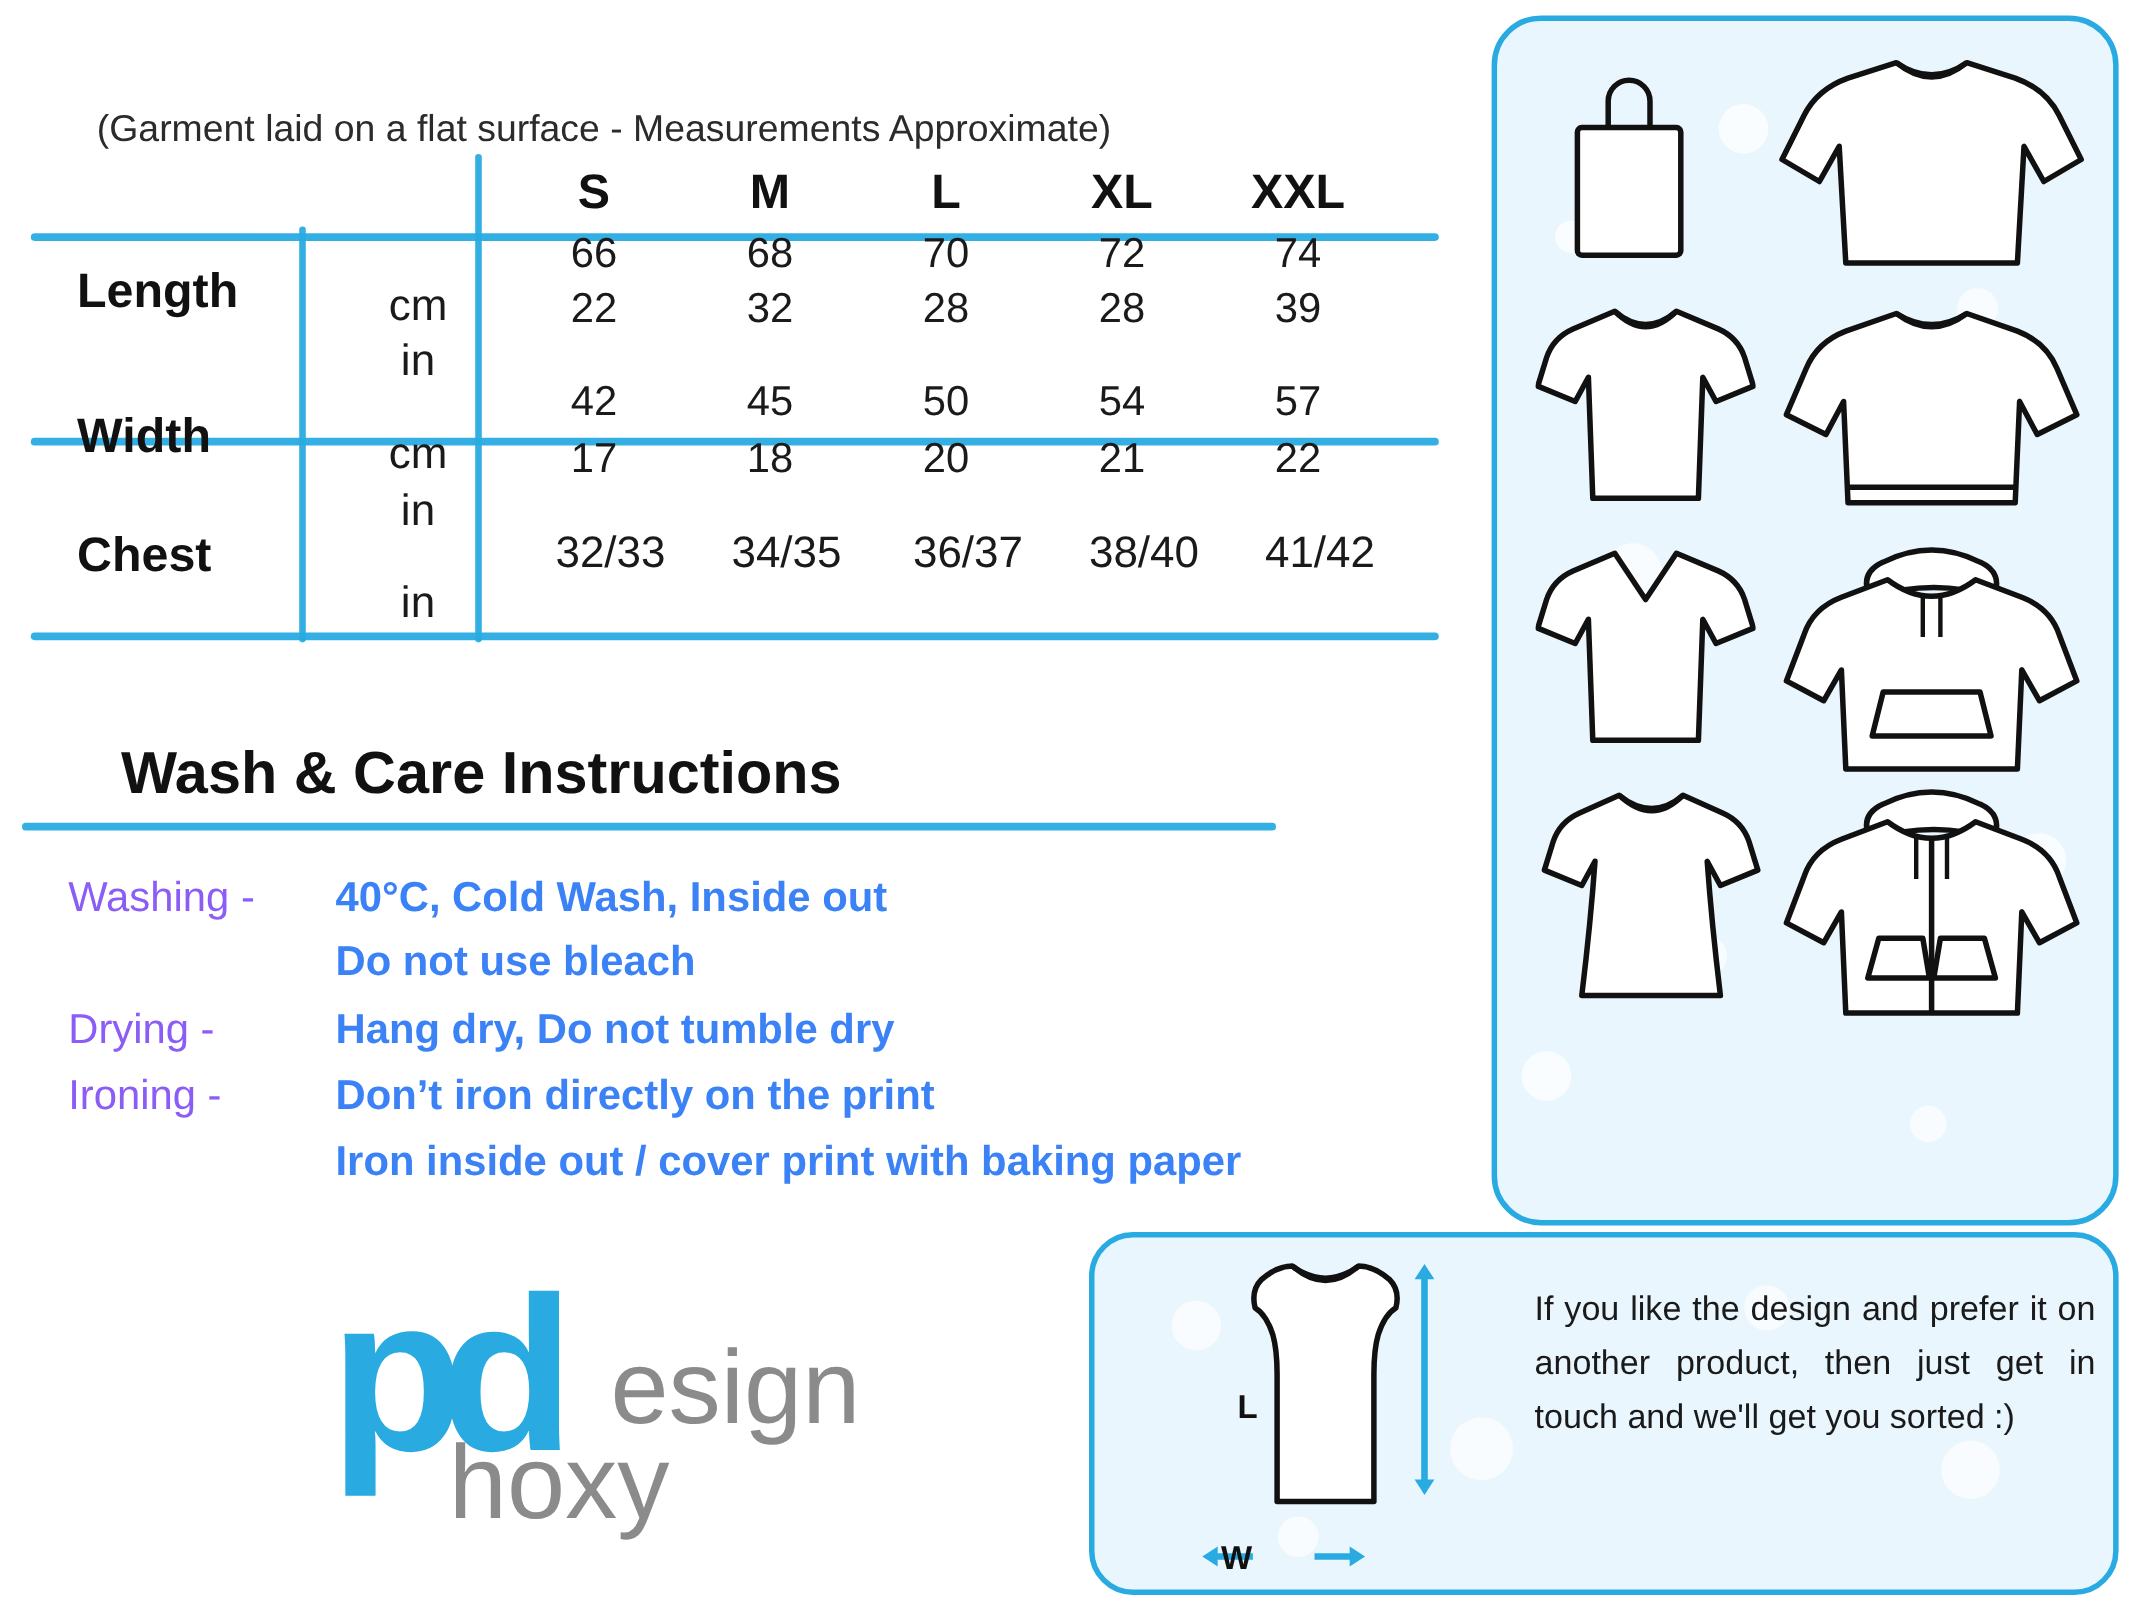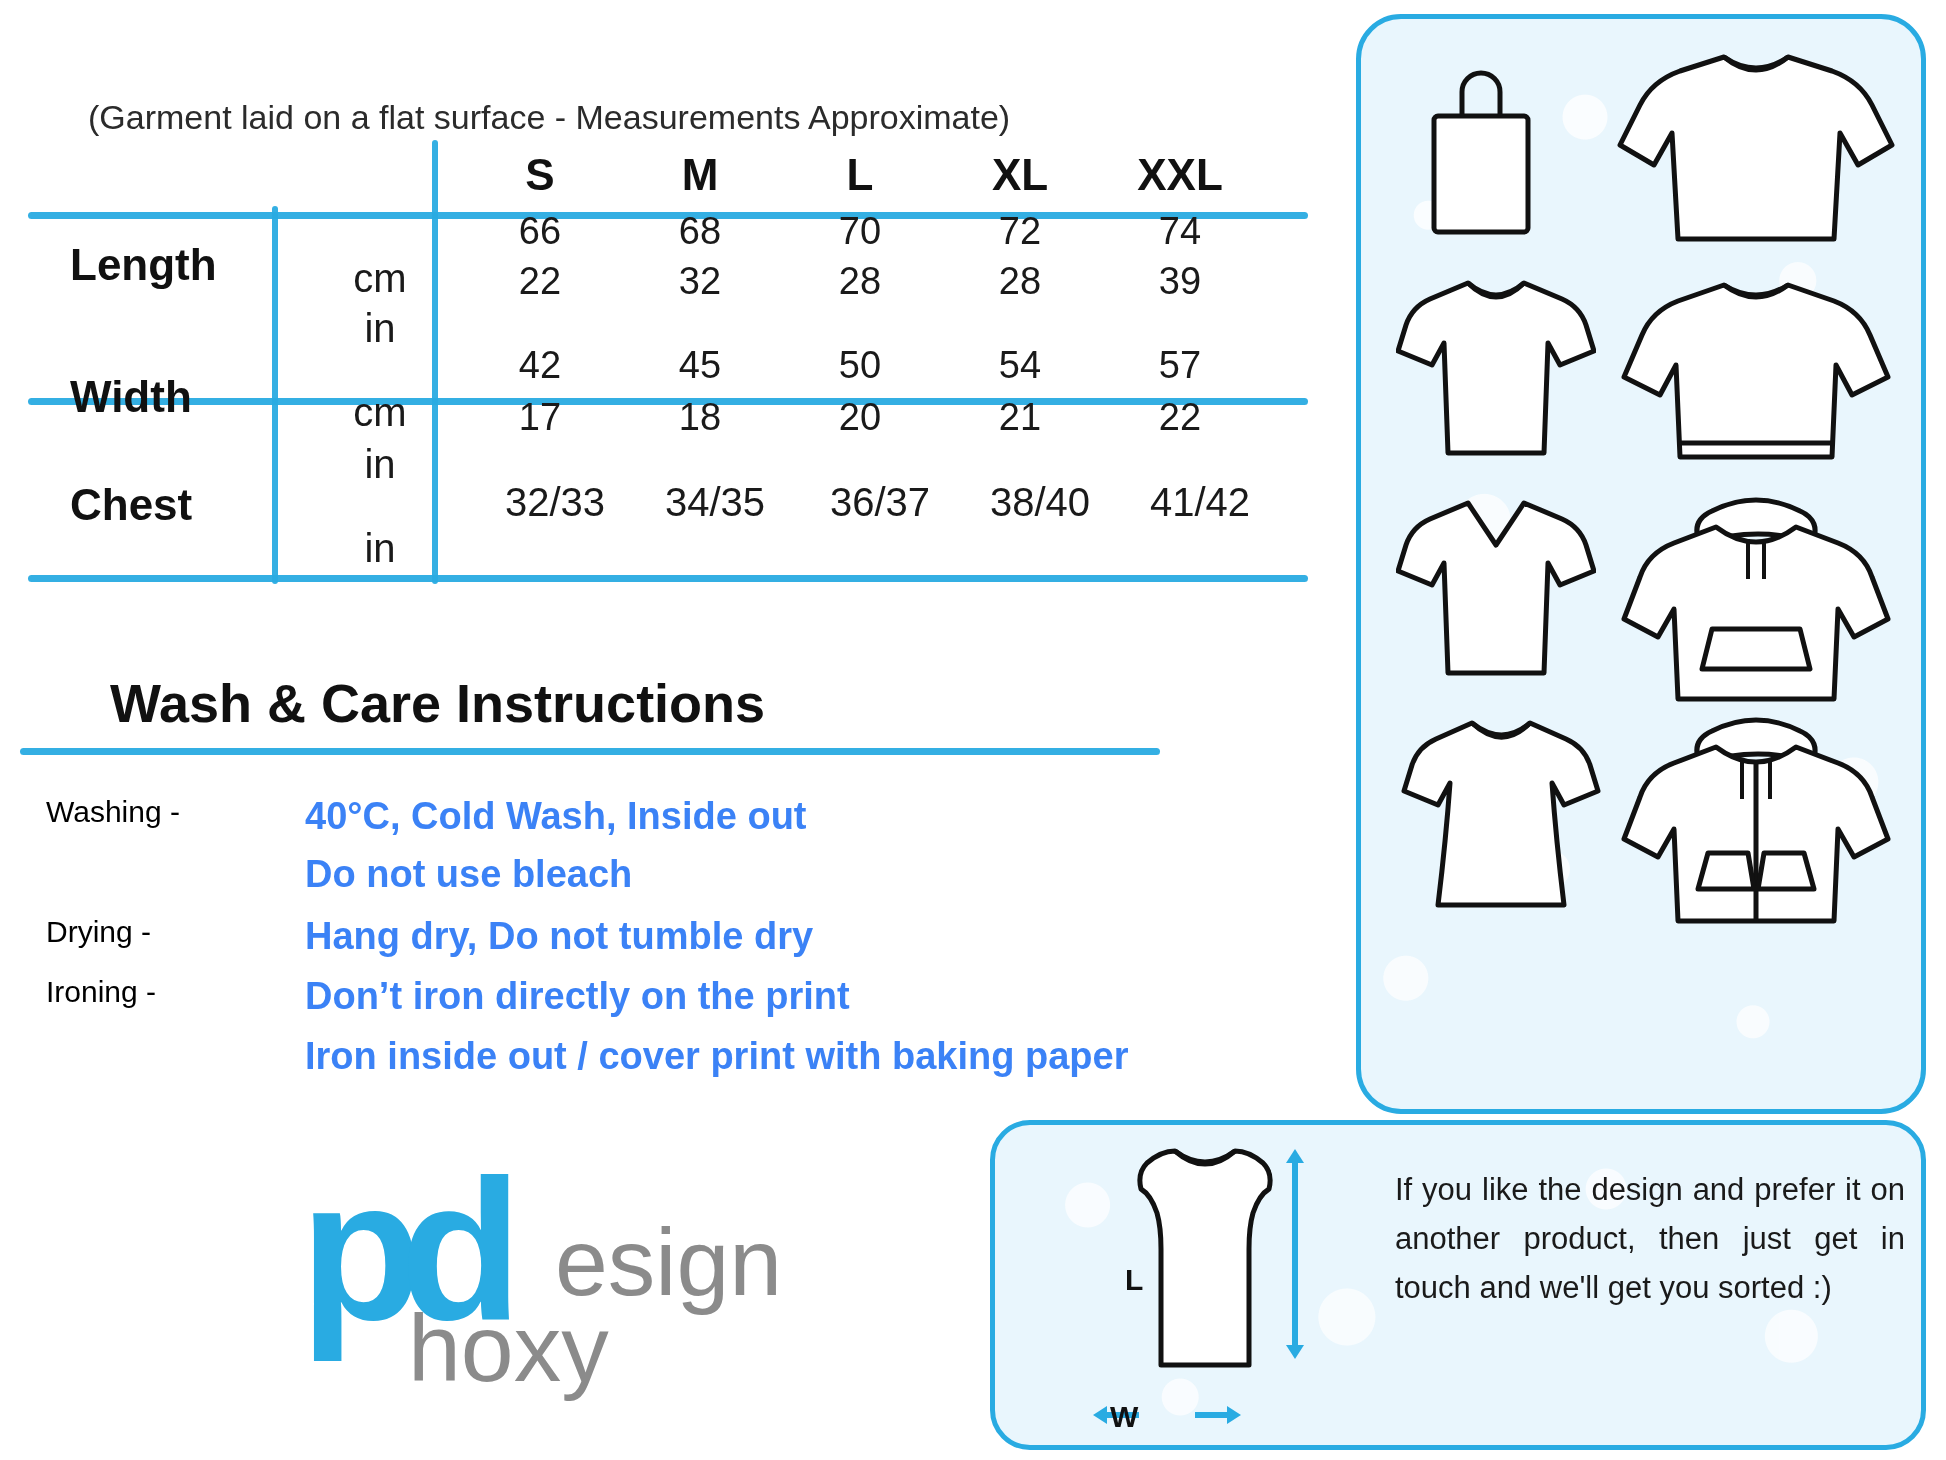--- a/index.html
+++ b/index.html
@@ -103,23 +103,23 @@
     position: absolute;
     left: 110px; top: 672px;
     font-size: 54px;
     font-weight: bold;
     color: #111;
     white-space: nowrap;
   }
 
   .care-label {
     position: absolute;
-    font-size: 30px;
-    color: #000000;
-    left: 46px;
+    font-size: 38px;
+    color: #8b5cf6;
+    left: 62px;
     white-space: nowrap;
   }
   .care-value {
     position: absolute;
     font-size: 38px;
     color: #3b82f6;
     left: 305px;
     white-space: nowrap;
     font-weight: bold;
   }

